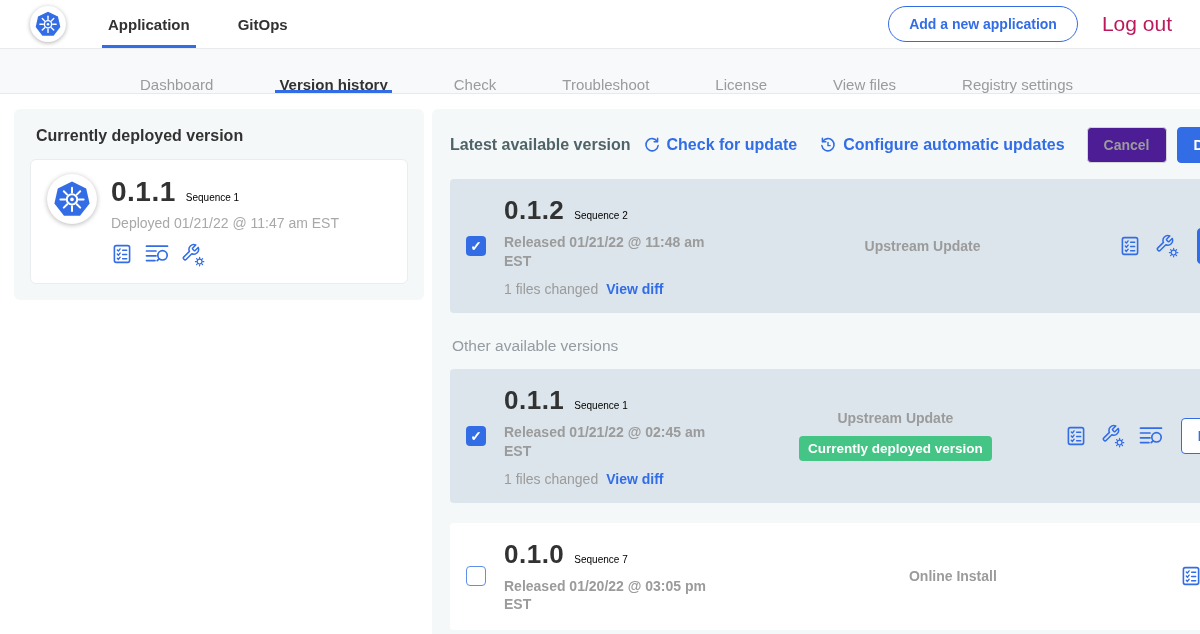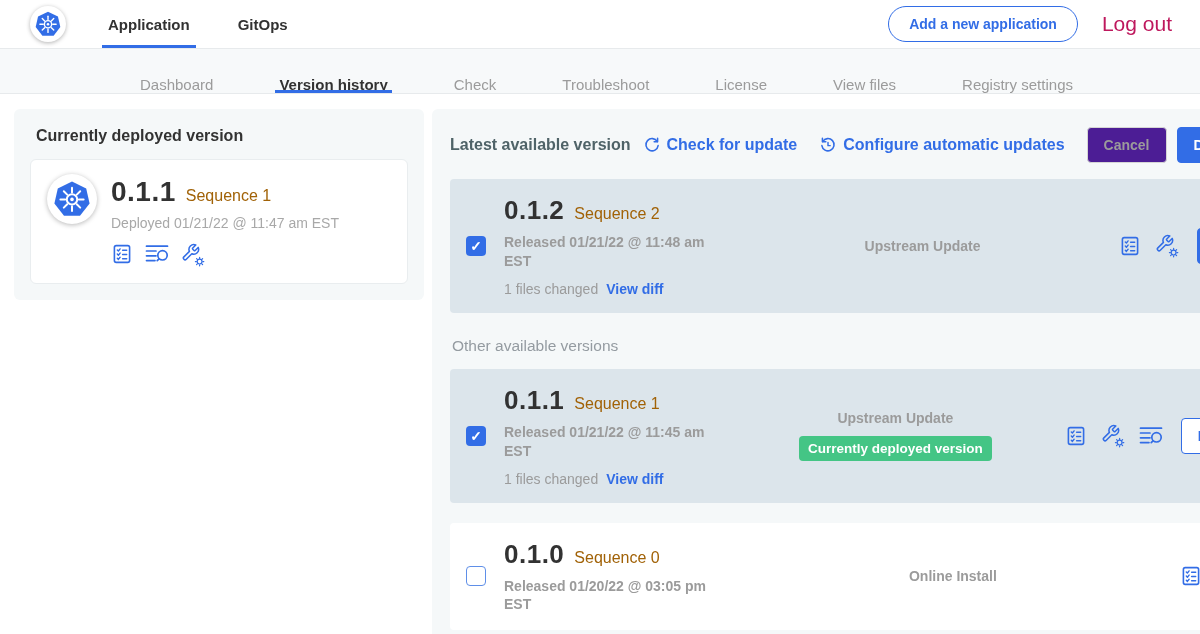--- a/index.html
+++ b/index.html
@@ -32,21 +32,21 @@
 
   
   .deployed-card { width:410px; flex-shrink:0; background:#f5f8f9; border-radius:6px; padding:16px; }
   .deployed-title { font-size:16px; font-weight:700; color:#323232; margin:2px 0 14px 6px; }
   .deployed-inner { background:#fff; border:1px solid #e9edef; border-radius:6px; padding:14px 16px 16px; display:flex; }
   .logo-avatar-lg { width:50px; height:50px; border-radius:50%; background:#fff;
     box-shadow:0 1px 5px rgba(0,0,0,.28); display:flex; align-items:center; justify-content:center; flex-shrink:0; }
   .deployed-info { margin-left:14px; padding-top:2px; }
   .v-line1 { display:flex; align-items:baseline; }
   .v-num-lg { font-size:28px; font-weight:700; color:#323232; letter-spacing:.5px; }
-  .sequence { font-size:16px; color:#a16207; margin-left:10px; }
+  .sequence { font-size:10px; color:#000000; margin-left:10px; }
   .deployed-date { font-size:14px; color:#a8a8a8; margin-top:7px; }
   .icon-row { display:flex; gap:12px; margin-top:12px; }
   .action-icon { color:#326de6; cursor:pointer; display:inline-flex; }
   .action-icon svg { display:block; }
 
   
   .panel { flex:1; background:#f5f8f9; border-radius:6px; padding:18px; }
   .panel-header { display:flex; align-items:center; margin-bottom:16px; }
   .panel-title { font-size:16px; font-weight:700; color:#4f6368; margin-right:12px; white-space:nowrap; }
   .header-link { display:flex; align-items:center; gap:6px; color:#326de6; font-size:16px; font-weight:700;
@@ -275,21 +275,21 @@
 
     <div class="other-title">Other available versions</div>
 
     <div class="version-row highlighted row-gap">
       <div class="checkbox checked"></div>
       <div class="v-info">
         <div class="v-line1">
           <span class="v-num">0.1.1</span>
           <span class="sequence">Sequence 1</span>
         </div>
-        <div class="v-released">Released 01/21/22 @ 11:45 am EST</div>
+        <div class="v-released">Released 01/21/22 @ 02:45 am EST</div>
         <div class="v-files">
           <span>1 files changed</span><span class="view-diff">View diff</span>
         </div>
       </div>
       <div class="v-source">
         <div class="source-label">Upstream Update</div>
         <div class="badge badge-green">Currently deployed version</div>
       </div>
       <div class="v-actions">
         <span class="action-icon">
@@ -309,21 +309,21 @@
           </span>
         <button class="btn btn-outline">Redeploy</button>
       </div>
     </div>
 
     <div class="version-row plain">
       <div class="checkbox unchecked"></div>
       <div class="v-info">
         <div class="v-line1">
           <span class="v-num">0.1.0</span>
-          <span class="sequence">Sequence 0</span>
+          <span class="sequence">Sequence 7</span>
         </div>
         <div class="v-released">Released 01/20/22 @ 03:05 pm EST</div>
       </div>
       <div class="v-source">
         <div class="source-label">Online Install</div>
       </div>
       <div class="v-actions">
         <span class="action-icon">
             <svg width="22" height="22">
               <use href="#i-checklist"></use>

